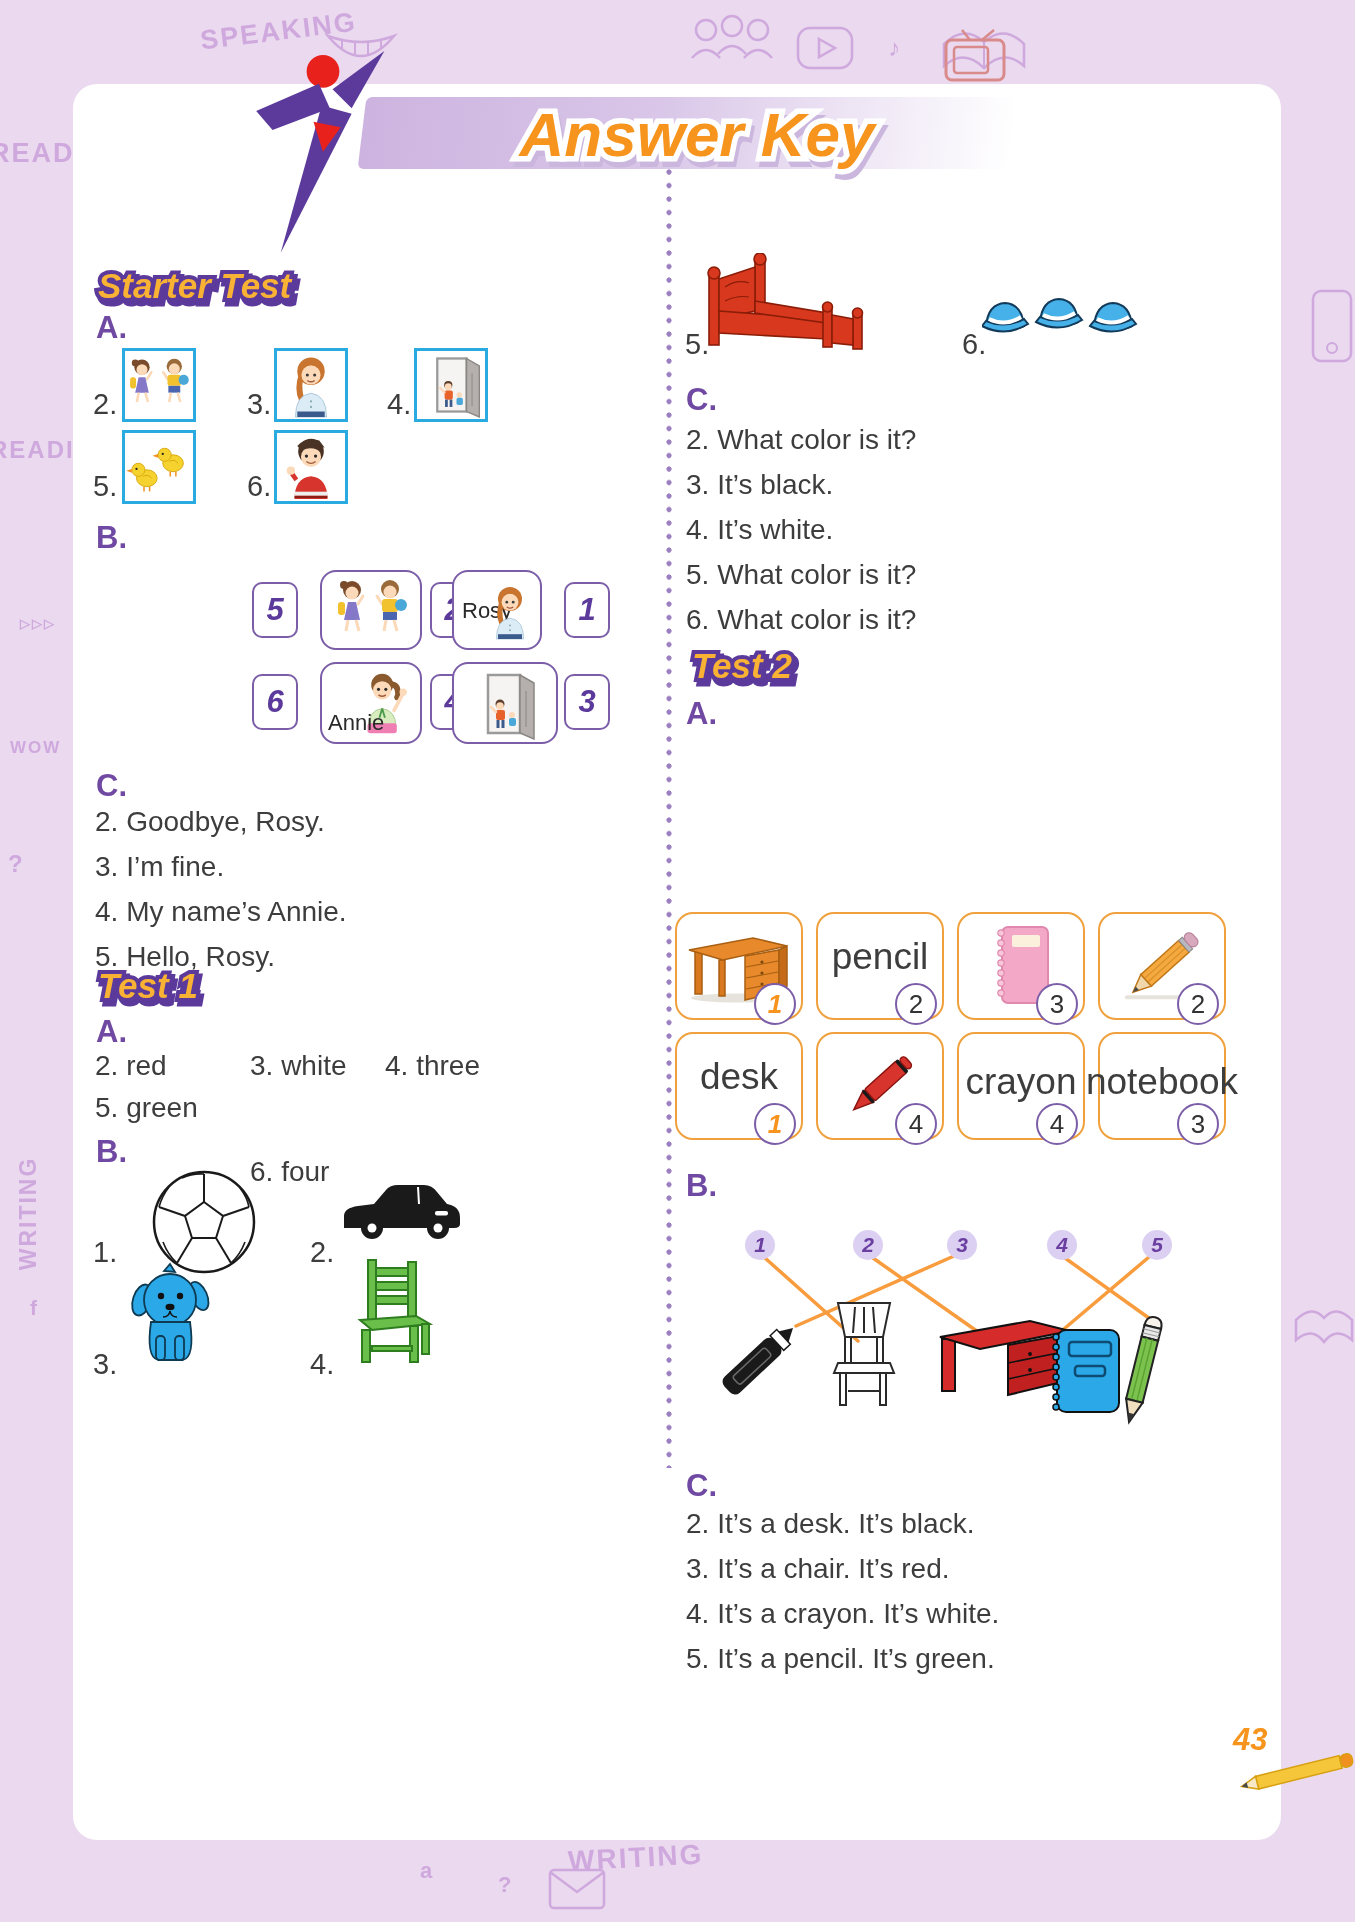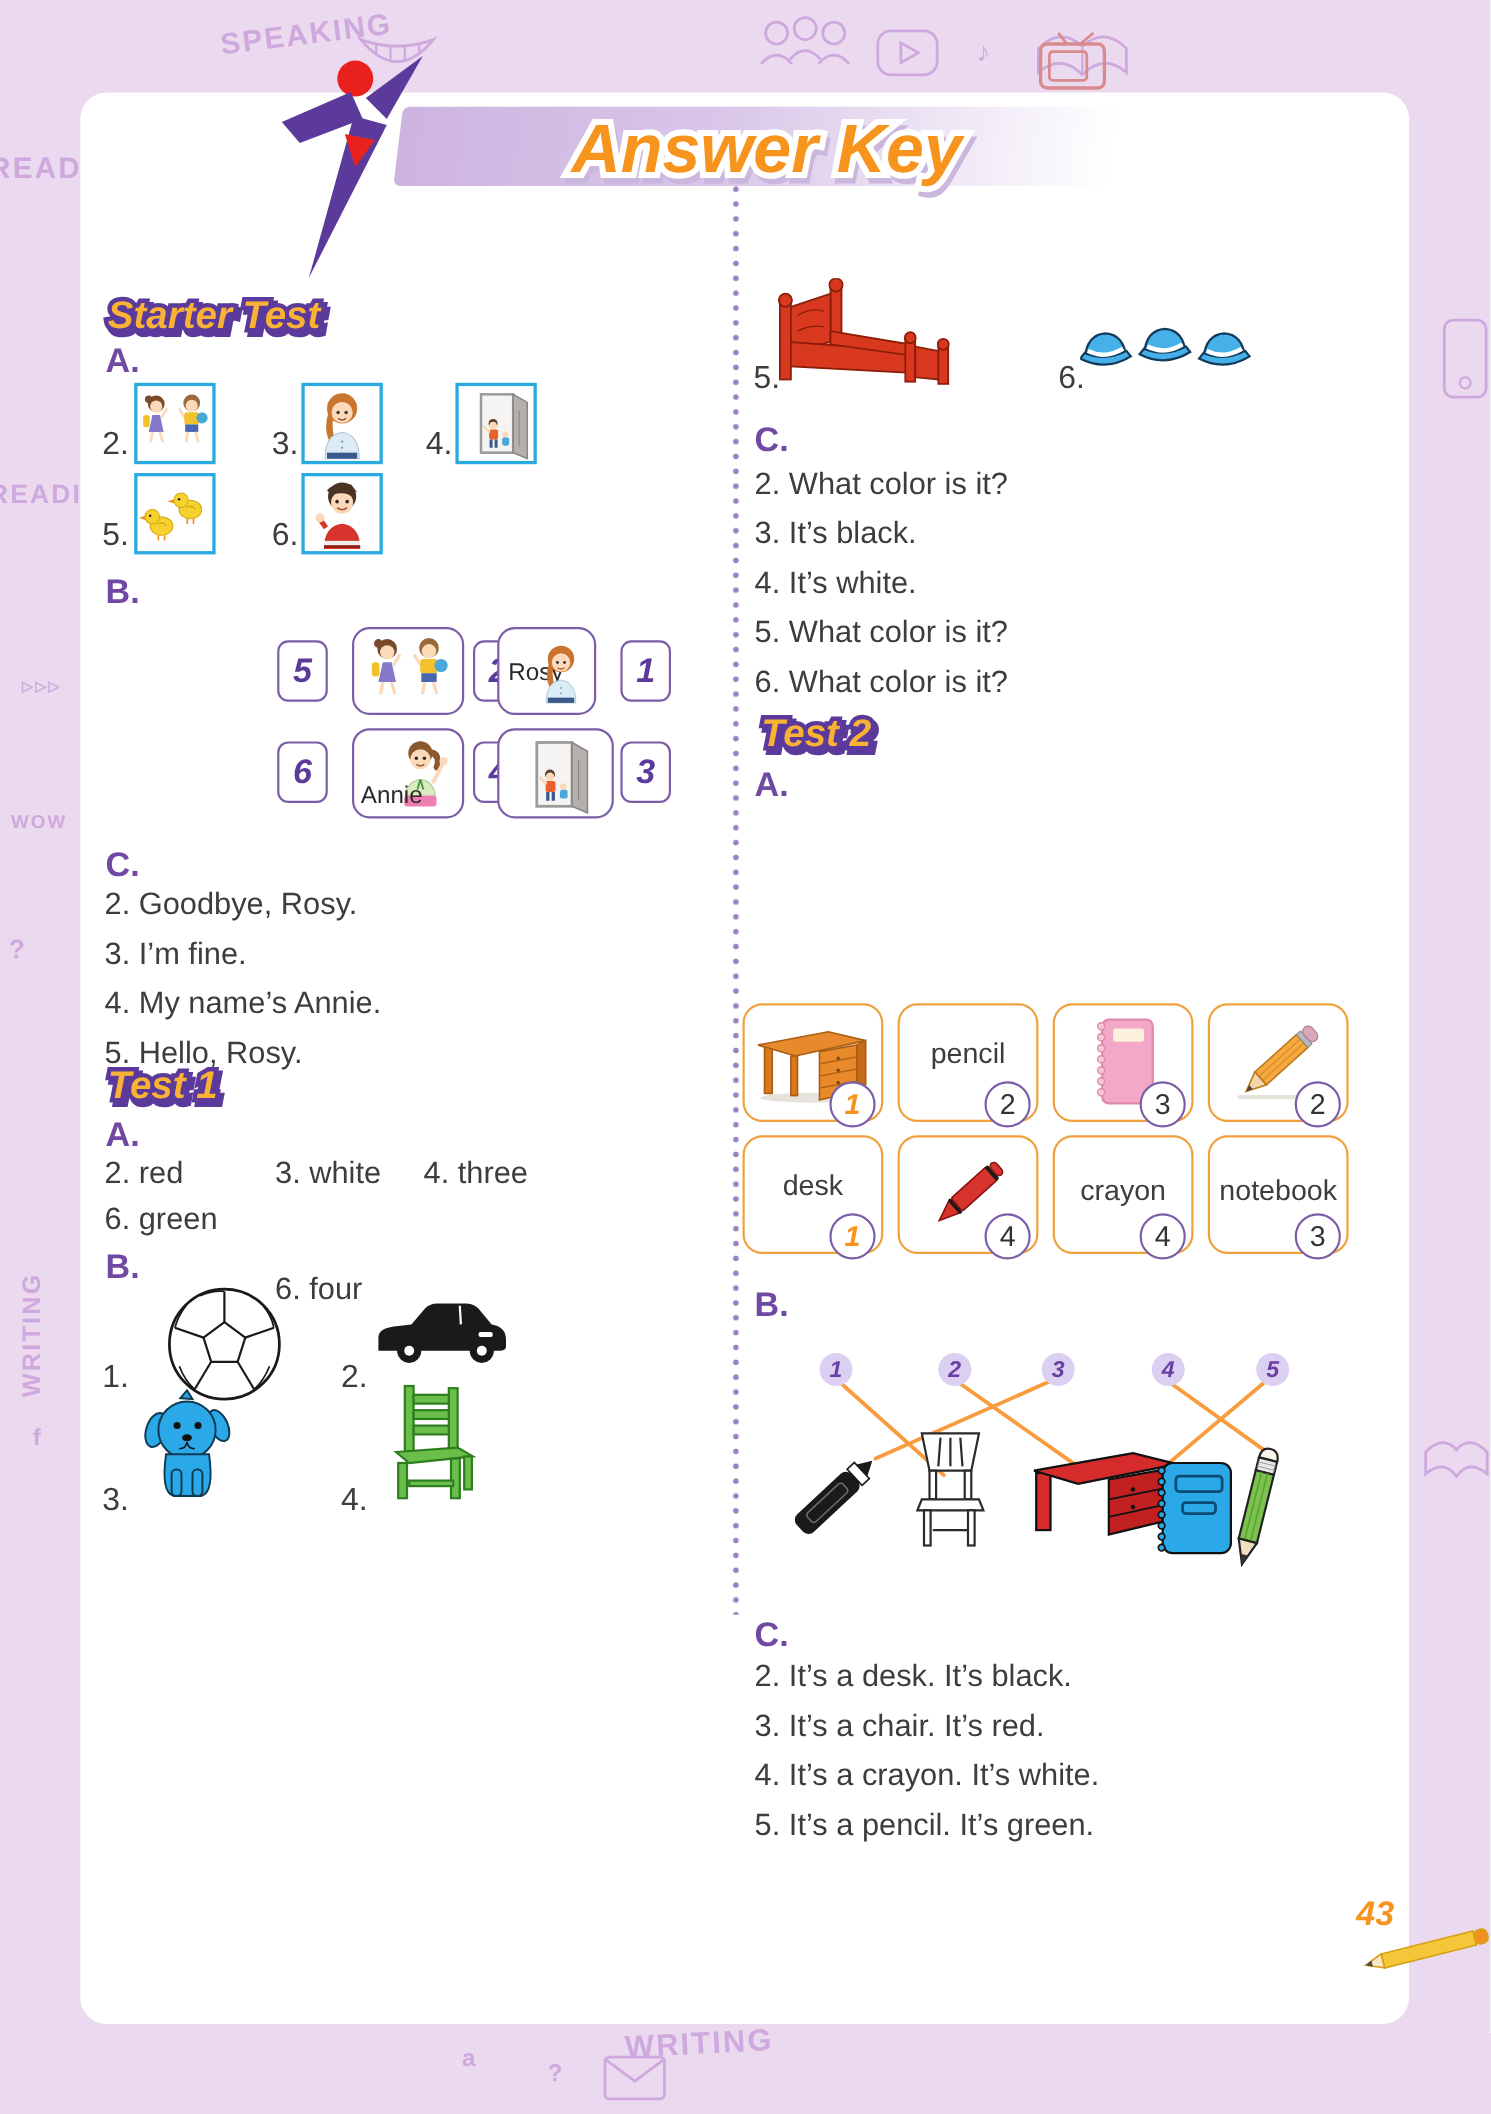--- a/index.html
+++ b/index.html
@@ -31,21 +31,21 @@
   .bcard{position:absolute;background:#fff;border:2.5px solid #7b5ea7;border-radius:16px;box-sizing:border-box;}
   .bname{position:absolute;font-size:22px;color:#2a2a2a;}
   .ansbox{position:absolute;width:46px;height:56px;background:#fff;border:2.5px solid #7b5ea7;border-radius:10px;
           display:flex;align-items:center;justify-content:center;font-size:31px;font-style:italic;
           font-weight:bold;color:#5b3a9b;box-sizing:border-box;}
   
   #t2grid{position:absolute;left:675px;top:912px;display:grid;grid-template-columns:repeat(4,128px);
           grid-auto-rows:108px;gap:12px 13px;}
   .gcard{position:relative;background:#fff;border:2.5px solid #f0a13e;border-radius:18px;box-sizing:border-box;
          display:flex;align-items:center;justify-content:center;}
-  .gword{font-size:26px;color:#3d3d3d;}
+  .gword{font-size:37px;color:#3d3d3d;}
   .gcircle{position:absolute;right:5px;bottom:-7px;width:42px;height:42px;background:#fff;
            border:2.5px solid #7b5ea7;border-radius:50%;display:flex;align-items:center;justify-content:center;
            font-size:26px;color:#333;box-sizing:border-box;}
   .gcircle.sample{color:#f7941d;font-style:italic;font-weight:bold;}
   
   svg text{font-family:"Liberation Sans",sans-serif;}
   #pagenum{position:absolute;left:1233px;top:1722px;font-size:31px;font-weight:bold;font-style:italic;color:#f7941d;}
 </style>
 </head>
 <body>
@@ -319,21 +319,21 @@
   <div class="abs ans-line" style="left:95px;top:941px;">5. Hello, Rosy.</div>
 
   <svg class="abs" style="left:90px;top:960px;" width="160" height="54" viewBox="0 0 160 54">
     <text x="8" y="38" font-size="35" font-weight="bold" font-style="italic" fill="#5b3a9b" stroke="#5b3a9b" stroke-width="9" transform="translate(3,4)" paint-order="stroke">Test 1</text>
     <text x="8" y="38" font-size="35" font-weight="bold" font-style="italic" fill="#f9b233" stroke="#5b3a9b" stroke-width="8" paint-order="stroke">Test 1</text>
   </svg>
   <span class="abs sec-label" style="left:96px;top:1014px;">A.</span>
   <span class="abs ans-line" style="left:95px;top:1050px;">2. red</span>
   <span class="abs ans-line" style="left:250px;top:1050px;">3. white</span>
   <span class="abs ans-line" style="left:385px;top:1050px;">4. three</span>
-  <span class="abs ans-line" style="left:95px;top:1092px;">6. green</span>
+  <span class="abs ans-line" style="left:95px;top:1092px;">5. green</span>
   <span class="abs ans-line" style="left:250px;top:1156px;">6. four</span>
 
   <span class="abs sec-label" style="left:96px;top:1134px;">B.</span>
 
   <svg class="abs" style="left:150px;top:1168px;" width="108" height="108" viewBox="0 0 108 108">
     <circle cx="54" cy="54" r="50" fill="#fff" stroke="#1a1a1a" stroke-width="2.5"></circle>
     <polygon points="54,34 73,48 66,70 42,70 35,48" fill="none" stroke="#1a1a1a" stroke-width="2"></polygon>
     <line x1="54" y1="34" x2="54" y2="6" stroke="#1a1a1a" stroke-width="2"></line>
     <line x1="73" y1="48" x2="99" y2="39" stroke="#1a1a1a" stroke-width="2"></line>
     <line x1="66" y1="70" x2="81" y2="95" stroke="#1a1a1a" stroke-width="2"></line>

